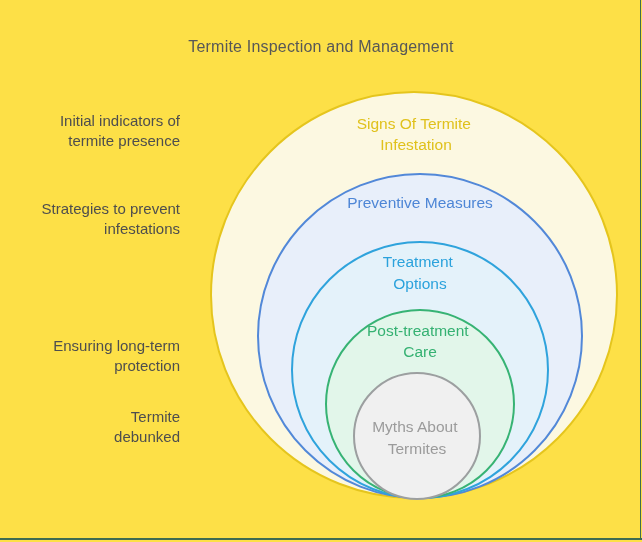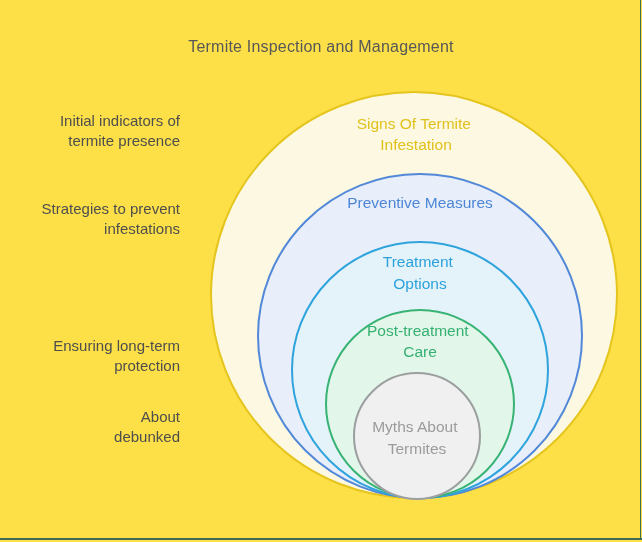--- a/index.html
+++ b/index.html
@@ -80,21 +80,21 @@
   </div>
   <div class="left-label left-label-2">
     <div>Strategies to prevent</div>
     <div>infestations</div>
   </div>
   <div class="left-label left-label-4">
     <div>Ensuring long-term</div>
     <div>protection</div>
   </div>
   <div class="left-label left-label-5">
-    <div>About</div>
+    <div>Termite</div>
     <div>debunked</div>
   </div>
 
   <svg class="venn" width="642" height="542" viewBox="0 0 642 542">
 
     <circle cx="414" cy="295" r="203" stroke-width="2" stroke="#e5c51d" fill="#fcf8e1"></circle>
 
     <circle cx="420" cy="336" r="162" stroke-width="2" stroke="#5288d8" fill="#e8effa"></circle>
 
     <circle cx="420" cy="370" r="128" stroke-width="2" stroke="#2fa3dc" fill="#e4f2fa"></circle>

